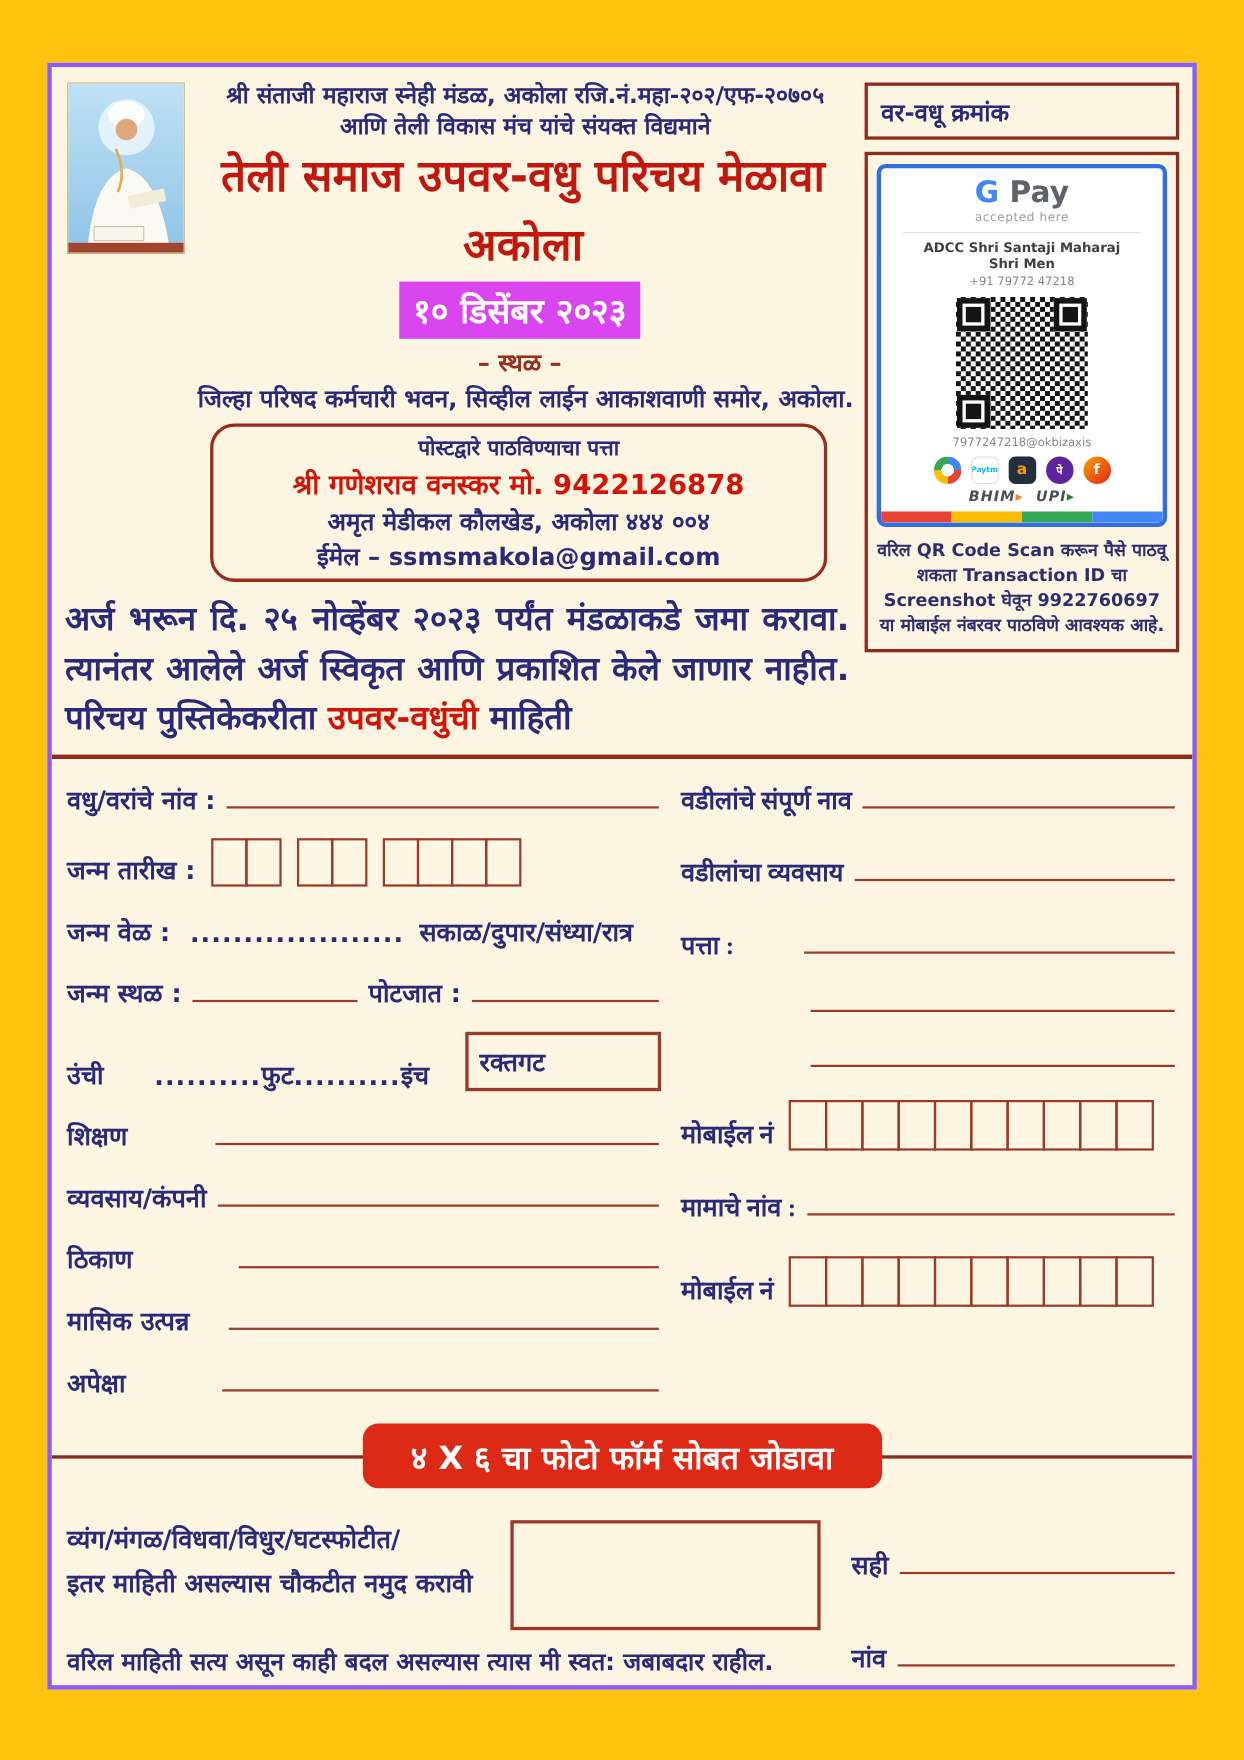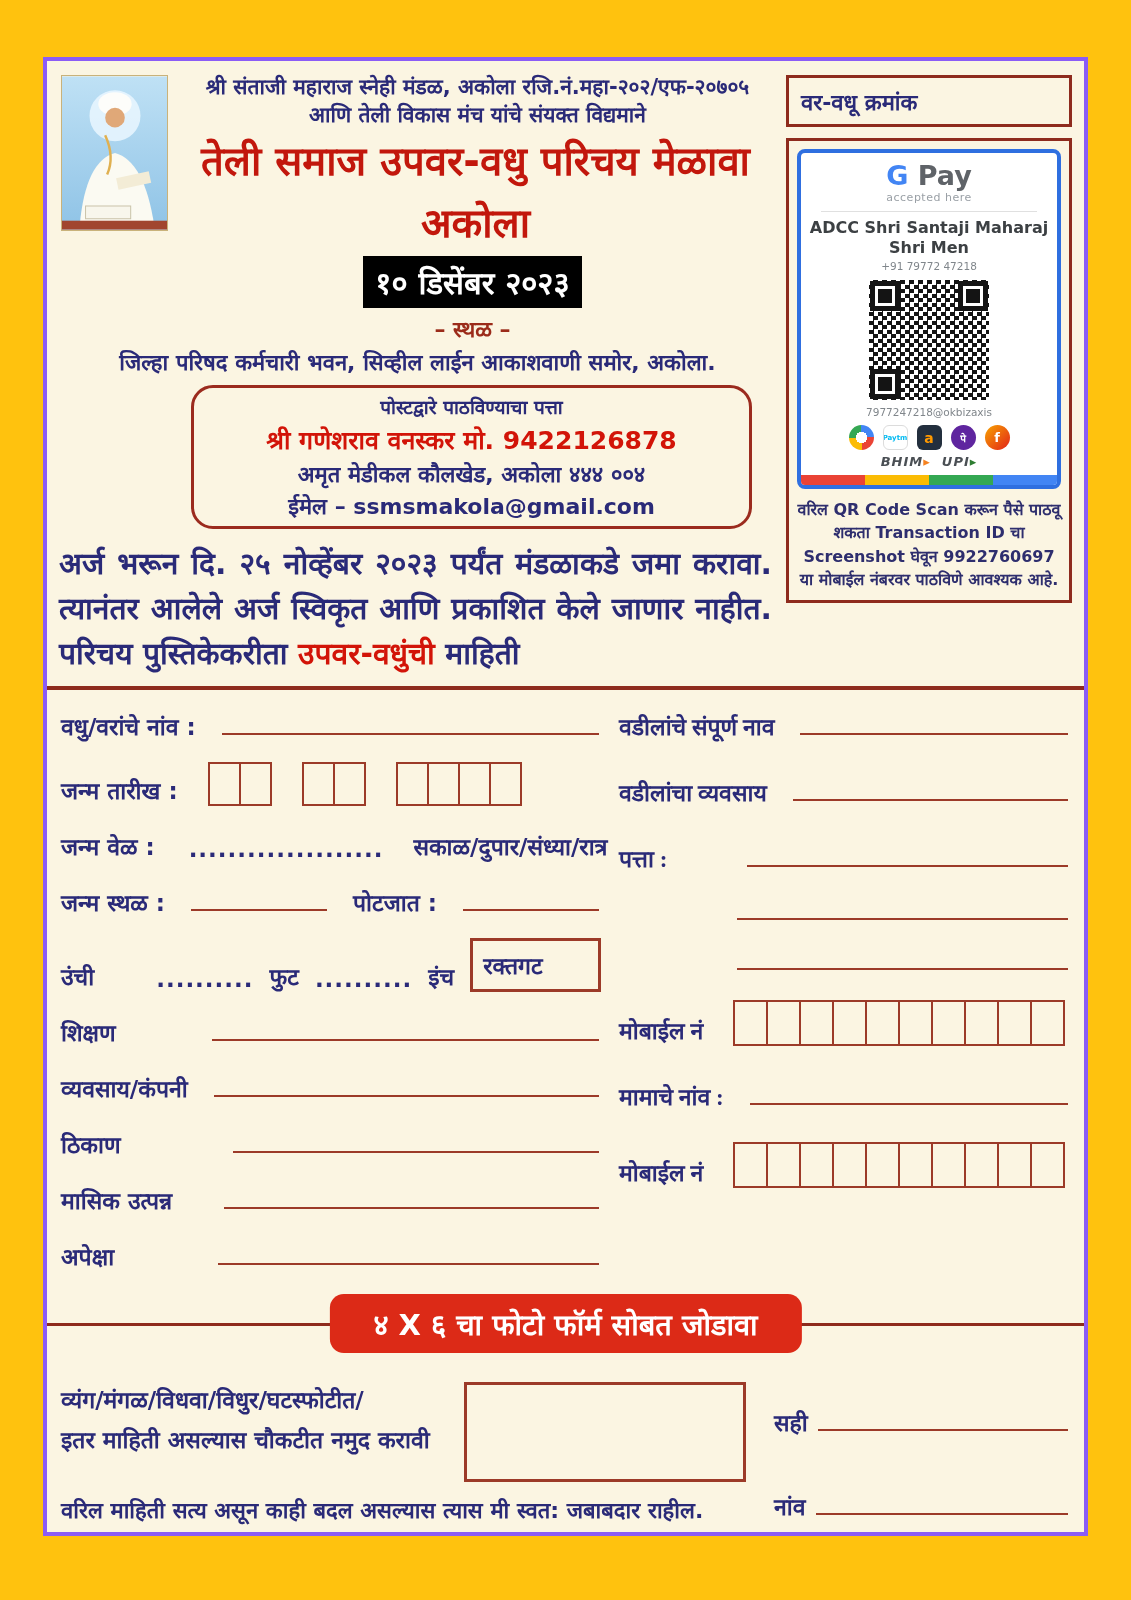--- a/index.html
+++ b/index.html
@@ -11,44 +11,44 @@
   .top { display: flex; }
   .top-main { flex: 1; position: relative; min-width: 0; }
   .top-side { width: 286px; margin-left: 10px; flex-shrink: 0; }
   .portrait { position: absolute; left: 2px; top: 6px; width: 107px; height: 156px;
               border: 1px solid #c9b27a; }
   .org-lines { margin-left: 120px; text-align: center; color: #2A2A78; font-weight: bold;
                font-size: 21px; line-height: 1.35; padding-top: 4px; }
   .main-title { margin-left: 116px; text-align: center; color: #C2170C; font-weight: bold;
                 font-size: 40px; line-height: 1.55; }
   .date-wrap { text-align: center; margin-left: 110px; margin-top: 2px; }
-  .date-box { display: inline-block; background: #000000; color: #fff; font-size: 31px;
+  .date-box { display: inline-block; background: #d946ef; color: #fff; font-size: 31px;
               font-weight: bold; padding: 5px 12px; }
   .sthal { text-align: center; margin-left: 110px; color: #9B2B1A; font-weight: bold;
            font-size: 22px; margin-top: 5px; }
-  .venue { text-align: center; color: #2A2A78; font-weight: bold; font-size: 22px; margin-top: 3px; }
+  .venue { text-align: right; color: #2A2A78; font-weight: bold; font-size: 22px; margin-top: 3px; }
   .postal { border: 3px solid #9B2B1E; border-radius: 22px; margin: 9px 24px 0 132px;
             text-align: center; padding: 6px 10px; }
   .postal-heading { color: #2A2A78; font-size: 19px; font-weight: bold; }
   .postal-name { color: #D21408; font-size: 25px; font-weight: bold; margin-top: 2px; }
   .postal-addr, .postal-email { color: #2A2A78; font-size: 22px; font-weight: bold; margin-top: 2px; }
   .intro { margin-top: 12px; color: #2A2A78; font-weight: bold; font-size: 30px;
            line-height: 1.5; text-align: justify; padding-right: 4px; }
   .intro .hl { color: #D21408; }
   
   .regno { border: 3px solid #8E2B1D; padding: 8px 12px; color: #2A2A78; font-weight: bold;
            font-size: 22px; margin-top: 6px; }
   .paybox { border: 3px solid #8E2B1D; margin-top: 11px; padding: 8px 8px 9px; }
   .gcard { border: 4px solid #2F6FE0; border-radius: 8px; background: #fff; overflow: hidden;
            text-align: center; padding-top: 8px; }
   .glogo { font-size: 27px; color: #5f6368; font-weight: bold; line-height: 1.1; }
   .glogo .g-g { color: #4285F4; }
   .accepted { font-size: 11px; color: #9AA0A6; letter-spacing: .5px; }
   .gdiv { border-top: 1px solid #E0E0E0; margin: 7px 20px 6px; }
-  .merchant { font-size: 16px; font-weight: bold; color: #3C4043; line-height: 1.3; }
+  .merchant { font-size: 12px; font-weight: bold; color: #3C4043; line-height: 1.3; }
   .mphone { font-size: 10.5px; color: #80868B; margin-top: 1px; }
   .qr { width: 126px; height: 126px; margin: 5px auto 3px; position: relative; border: 3px solid #fff;
         background: repeating-conic-gradient(#141414 0% 25%, #ffffff 0% 50%); background-size: 9px 9px; }
   .qf { position: absolute; width: 30px; height: 30px; background: #fff; border: 5px solid #141414; }
   .qf::after { content: ''; position: absolute; inset: 3px; background: #141414; }
   .qf.tl { left: 1px; top: 1px; } .qf.tr { right: 1px; top: 1px; } .qf.bl { left: 1px; bottom: 1px; }
   .upiid { font-size: 10.5px; color: #80868B; }
   .payicons { display: flex; justify-content: center; gap: 9px; align-items: center; margin: 7px 0 4px; }
   .pi { width: 25px; height: 25px; border-radius: 6px; display: flex; align-items: center;
         justify-content: center; font-size: 11px; font-weight: bold; color: #fff; overflow: hidden; }
@@ -66,21 +66,21 @@
   .stripe span { flex: 1; }
   .instr { margin-top: 9px; text-align: center; color: #2E2E6E; font-weight: bold;
            font-size: 16px; line-height: 1.45; }
   
   .hdiv { border-top: 4px solid #8E2B1D; margin: 10px -12px 0; }
   
   .formsec { display: flex; padding: 16px 2px 0; }
   .fcol-l { width: 540px; flex-shrink: 0; }
   .fcol-r { flex: 1; margin-left: 18px; min-width: 0; font-family: Liberation Serif, serif; }
   .flabel { color: #2A2A78; font-weight: bold; font-size: 23px; white-space: nowrap; }
-  .frow { display: flex; align-items: flex-end; margin-bottom: 20px; min-height: 36px; gap: 16px; }
+  .frow { display: flex; align-items: flex-end; margin-bottom: 20px; min-height: 36px; }
   .frow-r { margin-bottom: 30px; }
   .fline { flex: 1; border-bottom: 2px solid #9C3A28; margin: 0 2px 7px 10px; height: 2px; }
   .fline-mid { max-width: 150px; }
   .dots { color: #2A2A78; font-weight: bold; font-size: 23px; letter-spacing: 1px; }
   .cgrp { display: flex; margin-left: 14px; }
   .cell { width: 33px; height: 44px; border: 2px solid #9C3A28; }
   .cell + .cell { margin-left: -2px; }
   .cell-m { width: 35px; height: 46px; }
   .bloodbox { width: 178px; height: 54px; border: 3px solid #9C3A28; margin-left: auto;
               display: flex; align-items: center; padding-left: 10px; }

